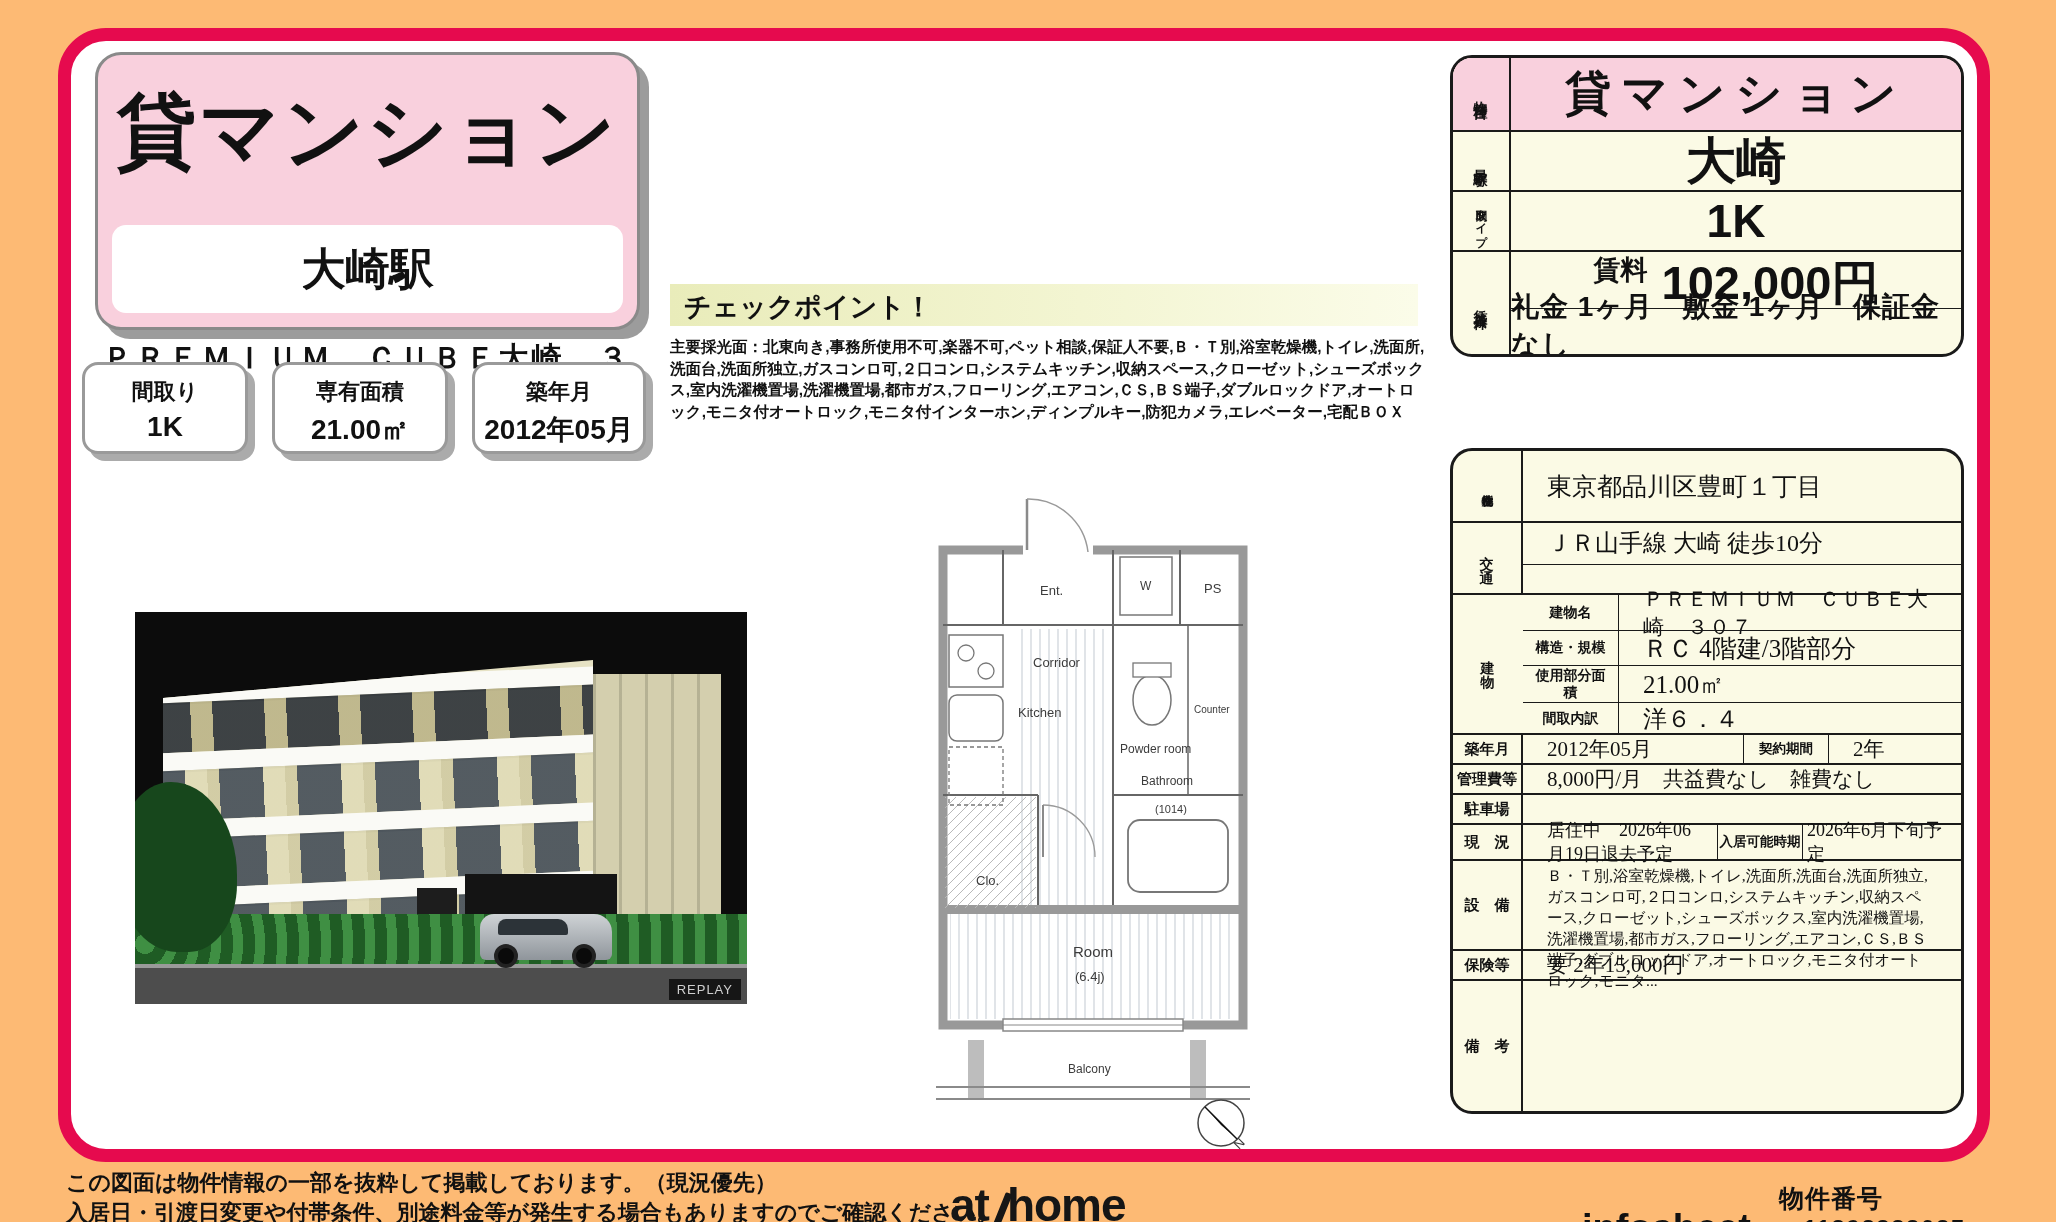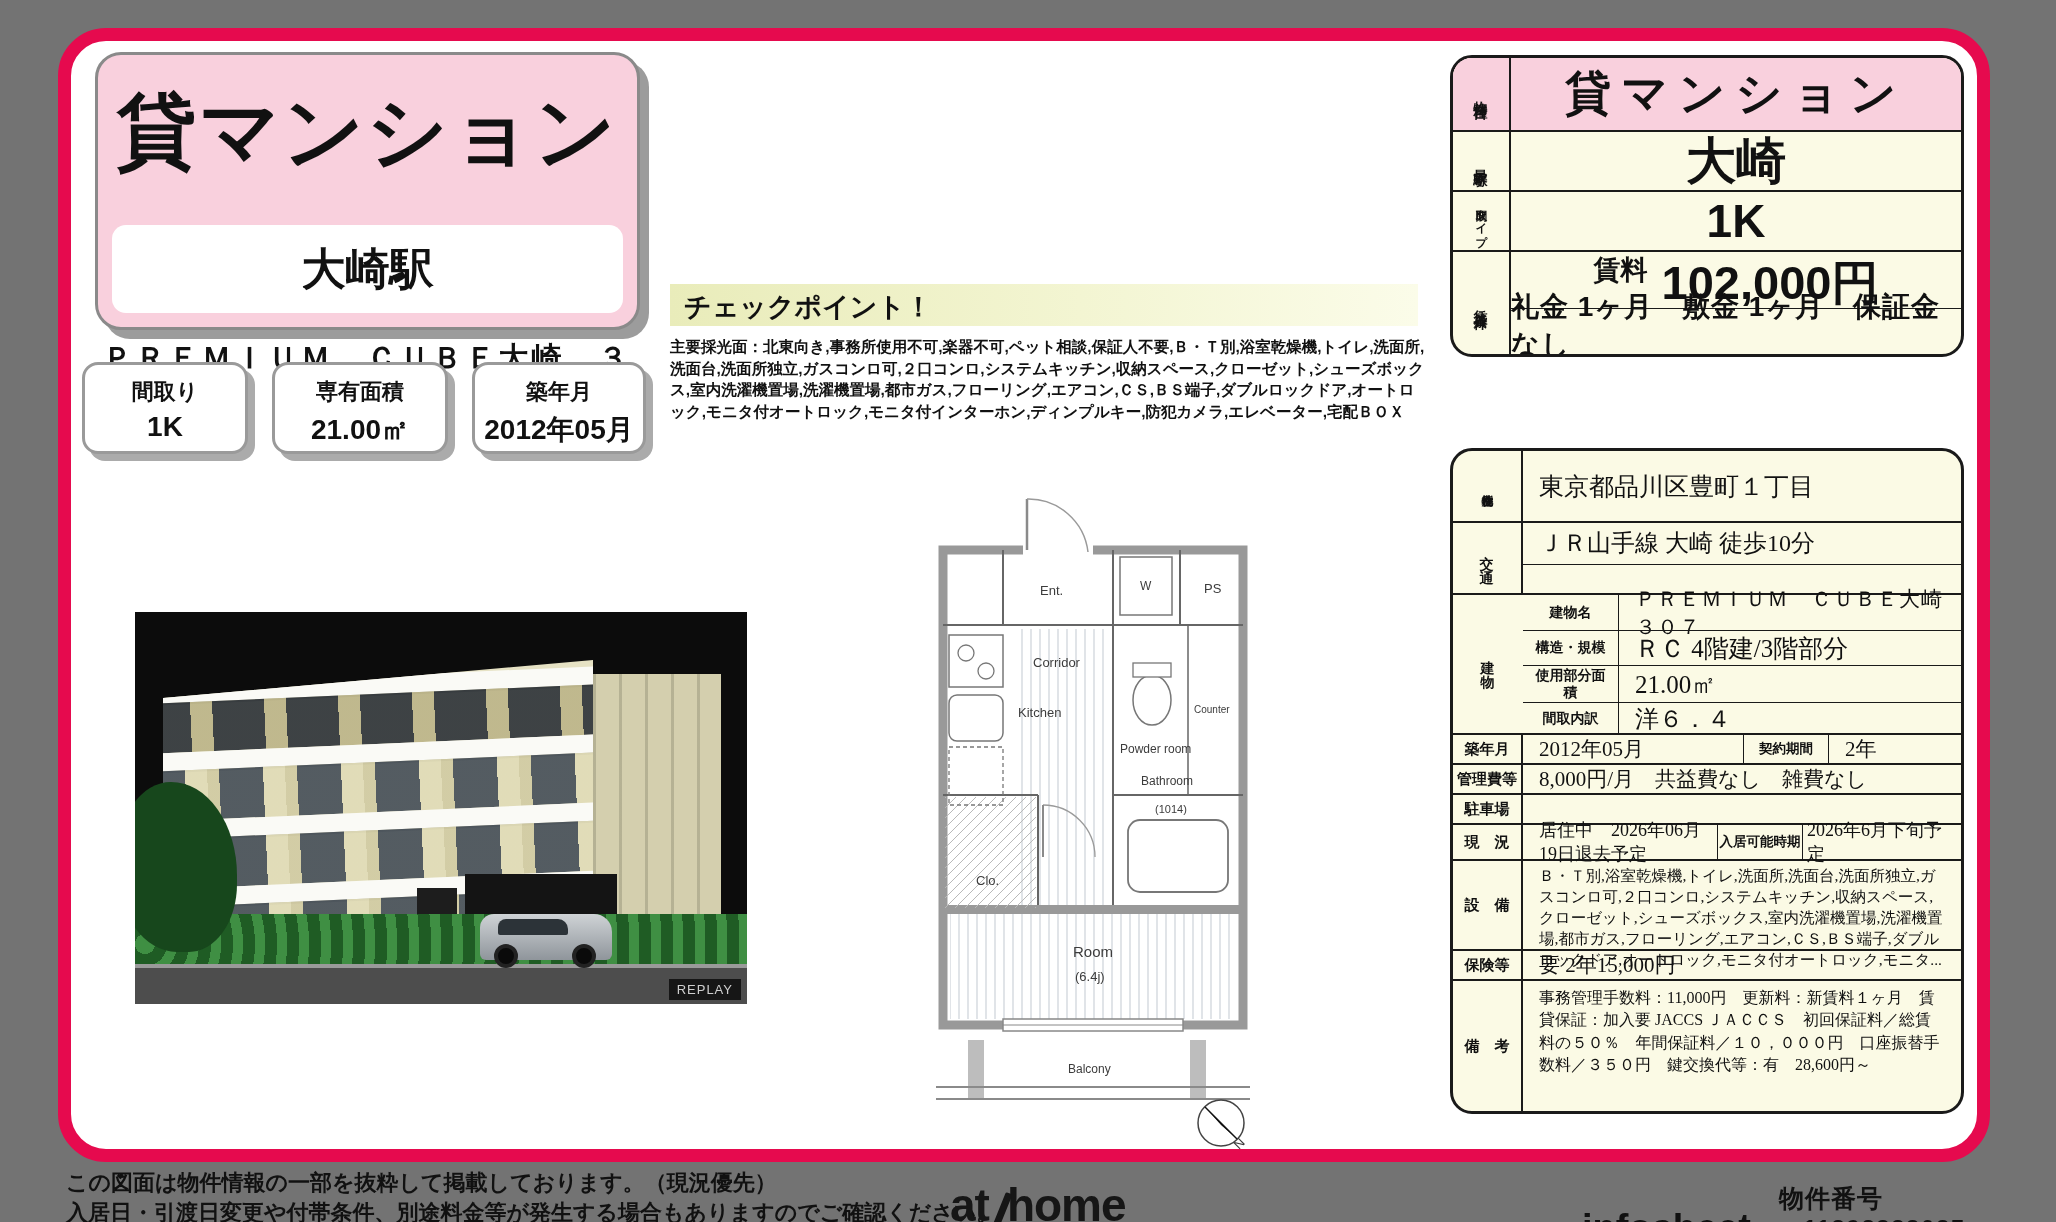--- a/index.html
+++ b/index.html
@@ -1,17 +1,17 @@
 <!DOCTYPE html>
 <html lang="ja"><head>
 <meta charset="utf-8">
 <style>
   * { margin:0; padding:0; box-sizing:border-box; }
   body { font-family:"Liberation Sans", sans-serif; background:#ffffff; }
-  .sheet { position:relative; width:2056px; height:1222px; background:#737373; overflow:hidden; }
+  .sheet { position:relative; width:2056px; height:1222px; background:#fdba74; overflow:hidden; }
 
   .frame { position:absolute; left:58px; top:28px; width:1932px; height:1134px;
            border:13px solid #e60a4e; border-radius:48px; background:#fff; }
 
   
   .title-block { position:absolute; left:95px; top:52px; width:545px; height:278px;
                  background:#f9d0dd; border:3px solid #8a8a8a; border-radius:26px;
                  box-shadow:9px 9px 0 #9c9c9c; }
   .title-cat { text-align:center; font-size:80px; font-weight:bold; letter-spacing:2px;
                margin-top:24px; color:#111; }
@@ -93,21 +93,21 @@
   .t1-terms { font-size:28px; font-weight:bold; color:#111; letter-spacing:1px; }
 
   
   .serif { font-family:"Liberation Serif", serif; }
   .hcell { width:70px; min-width:70px; border-right:2px solid #1a1a1a;
            display:flex; align-items:center; justify-content:center;
            font-size:15px; font-weight:bold; color:#111; text-align:center; }
   .sublabel { width:96px; min-width:96px; border-right:1.5px solid #1a1a1a;
               display:flex; align-items:center; justify-content:center;
               font-size:14px; font-weight:bold; color:#111; text-align:center; line-height:1.25; }
-  .valcell { flex:1; display:flex; align-items:center; padding:2px 16px; color:#111; }
+  .valcell { flex:1; display:flex; align-items:center; padding:2px 24px; color:#111; }
   .stack { flex:1; display:flex; flex-direction:column; }
   .subrow { display:flex; border-top:1.5px solid #1a1a1a; }
   .subrow.first { border-top:none; }
   .midlabel { border-left:1.5px solid #1a1a1a; border-right:1.5px solid #1a1a1a;
               width:86px; min-width:86px; display:flex; align-items:center; justify-content:center;
               font-size:13.5px; font-weight:bold; line-height:1.15; text-align:center; color:#111; }
 
   
   .disclaimer { position:absolute; left:66px; top:1168px; font-size:22px; font-weight:bold;
                 color:#111; line-height:1.35; }
@@ -375,21 +375,20 @@
       <div class="valcell serif" style="font-size:15.5px;line-height:1.35;align-items:flex-start;padding-top:5px;">Ｂ・Ｔ別,浴室乾燥機,トイレ,洗面所,洗面台,洗面所独立,ガスコンロ可,２口コンロ,システムキッチン,収納スペース,クローゼット,シューズボックス,室内洗濯機置場,洗濯機置場,都市ガス,フローリング,エアコン,ＣＳ,ＢＳ端子,ダブルロックドア,オートロック,モニタ付オートロック,モニタ...</div>
     </div>
 
     <div class="trow" style="height:30px;">
       <div class="hcell">保険等</div>
       <div class="valcell serif" style="font-size:21px;">要 2年15,000円</div>
     </div>
 
     <div class="trow" style="height:132px;">
       <div class="hcell">備　考</div>
-      <div class="valcell serif" style="font-size:16px;line-height:1.4;align-items:flex-start;padding-top:6px;">事務管理手数料：11,000円　更新料：新賃料１ヶ月　賃貸保証：加入要 JACCS ＪＡＣＣＳ　初回保証料／総賃料の５０％　年間保証料／１０，０００円　口座振替手数料／３５０円　鍵交換代等：有　28,600円～</div>
     </div>
   </div>
 
   <div class="disclaimer">
     <div>この図面は物件情報の一部を抜粋して掲載しております。（現況優先）</div>
     <div>入居日・引渡日変更や付帯条件、別途料金等が発生する場合もありますのでご確認ください。</div>
   </div>
 
   <div class="athome">
     <span>at</span>

